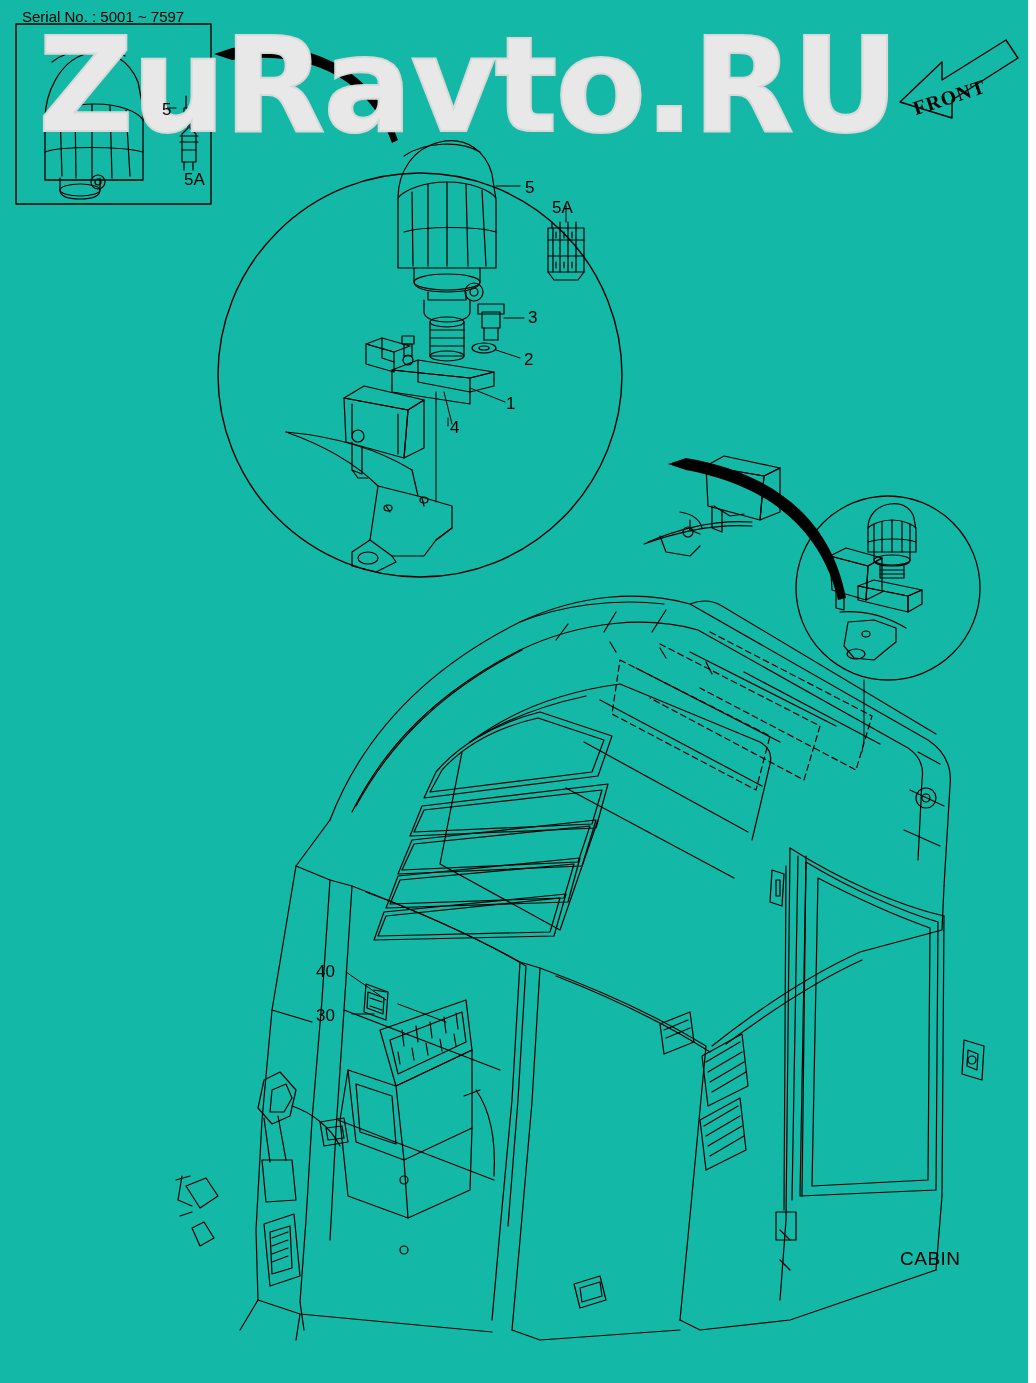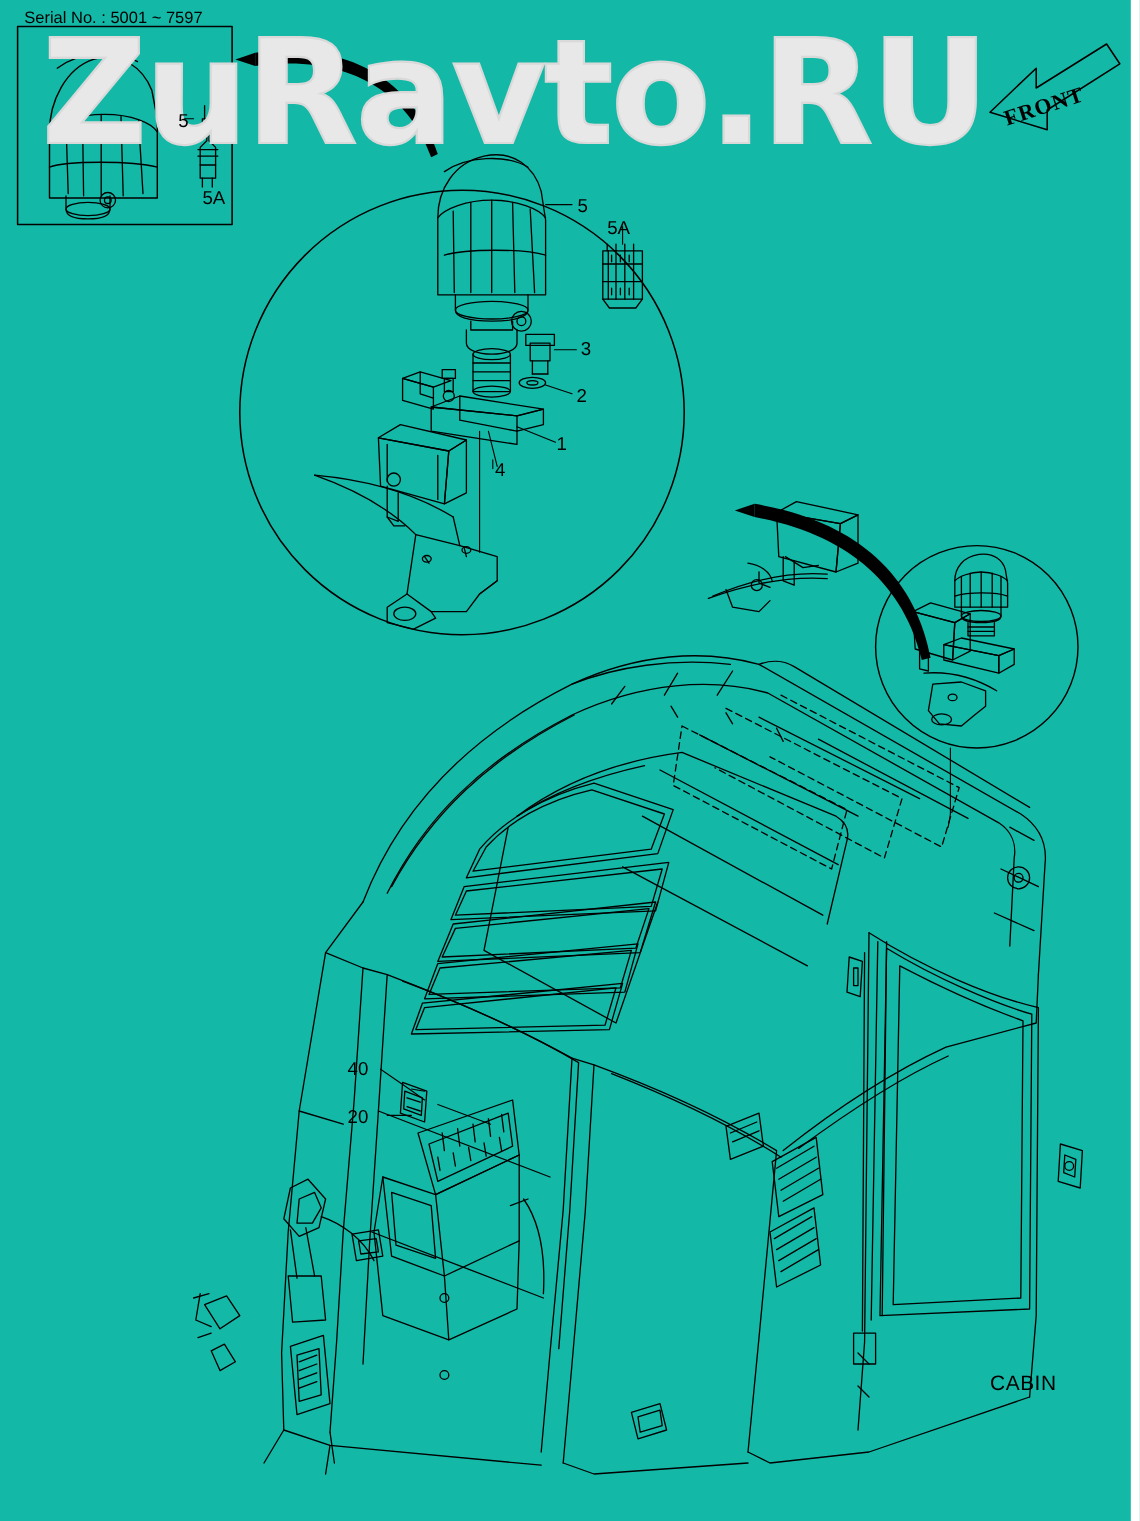--- a/index.html
+++ b/index.html
@@ -373,18 +373,18 @@
   <div class="label big" style="left:184px; top:170px;">5A</div>
 
   <div class="label big" style="left:525px; top:178px;">5</div>
   <div class="label big" style="left:552px; top:198px;">5A</div>
   <div class="label big" style="left:528px; top:308px;">3</div>
   <div class="label big" style="left:524px; top:350px;">2</div>
   <div class="label big" style="left:506px; top:394px;">1</div>
   <div class="label big" style="left:450px; top:418px;">4</div>
 
   <div class="label big" style="left:316px; top:962px;">40</div>
-  <div class="label big" style="left:316px; top:1006px;">20</div>
+  <div class="label big" style="left:316px; top:1006px;">30</div>
 
   <div class="front-label">FRONT</div>
   <div class="cabin-label">CABIN</div>
 
 </div>
 
 </body></html>

